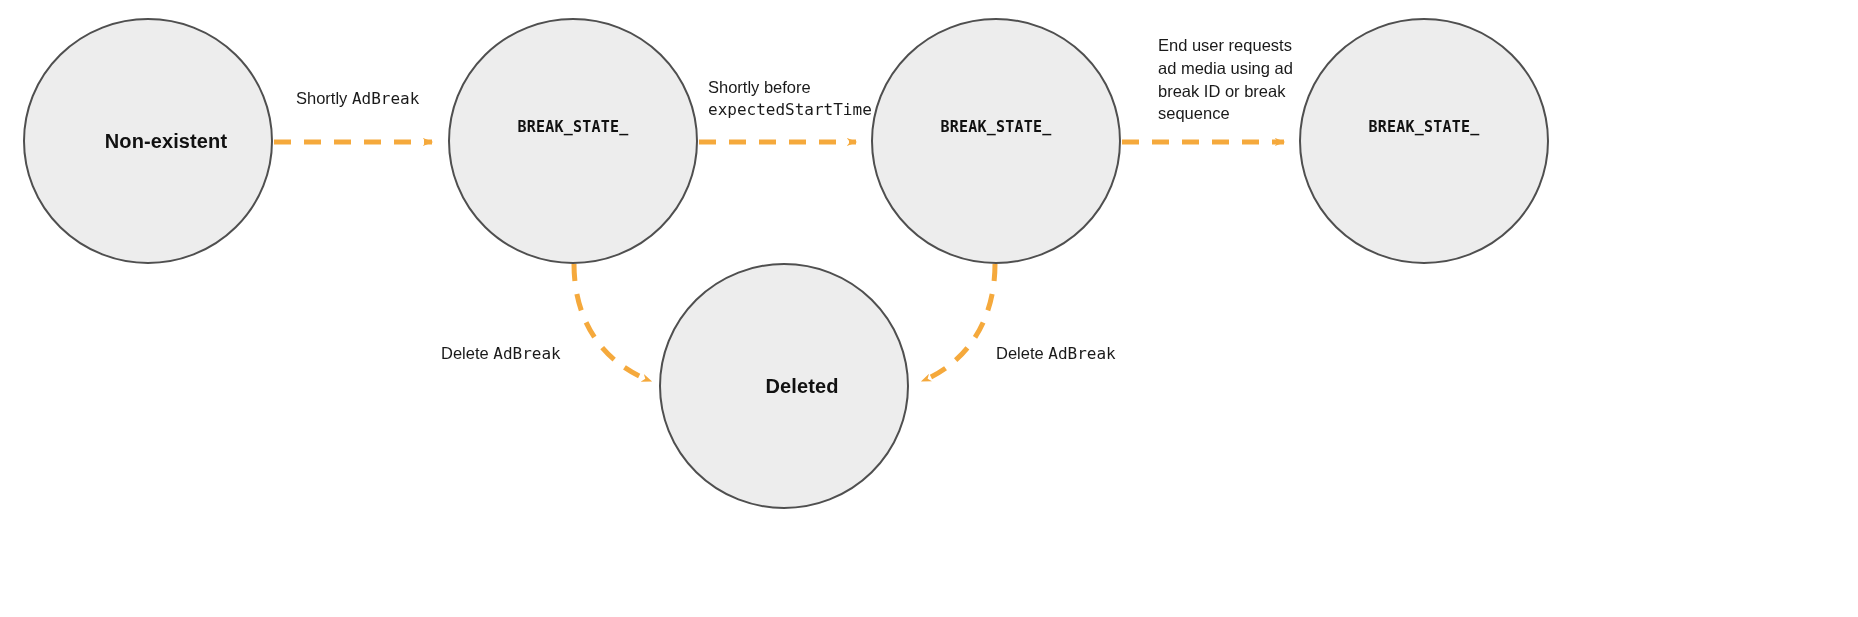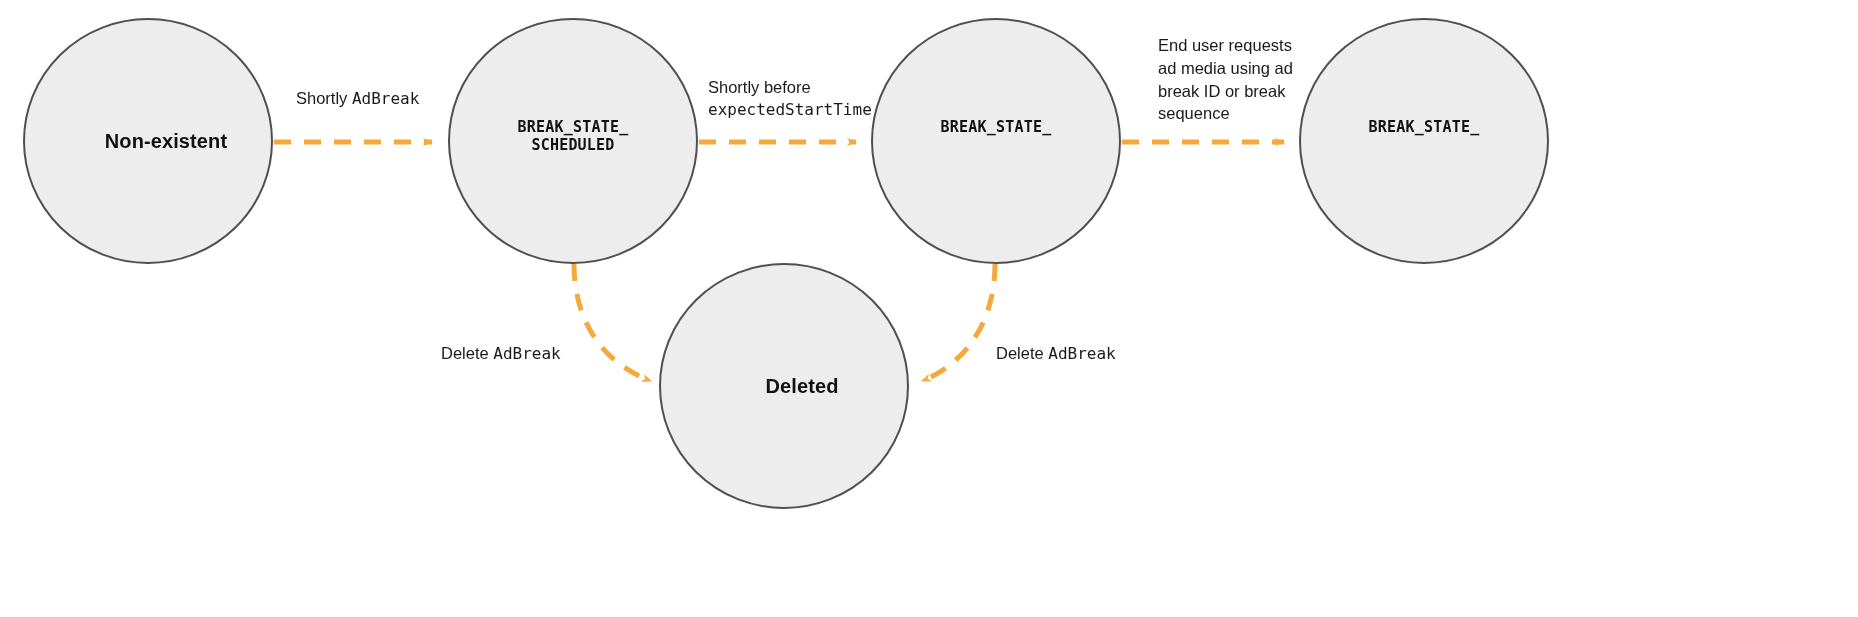--- a/index.html
+++ b/index.html
@@ -103,21 +103,20 @@
       <ellipse cx="784" cy="386" rx="124" ry="122" fill="#ededed" stroke="#4f4f4f" stroke-width="2"></ellipse>
     </g>
   </svg>
 
   <div class="node-label sans" style="left:24px; top:129px; width:284px;">
     <span class="lbl-line">Non-existent</span>
   </div>
 
   <div class="node-label mono" style="left:449px; top:118px; width:248px;">
     <span class="lbl-line">BREAK_STATE_</span>
-    <span class="lbl-line">SCHEDULED</span>
   </div>
 
   <div class="node-label mono" style="left:872px; top:118px; width:248px;">
     <span class="lbl-line">BREAK_STATE_</span>
   </div>
 
   <div class="node-label mono" style="left:1300px; top:118px; width:248px;">
     <span class="lbl-line">BREAK_STATE_</span>
   </div>
 

